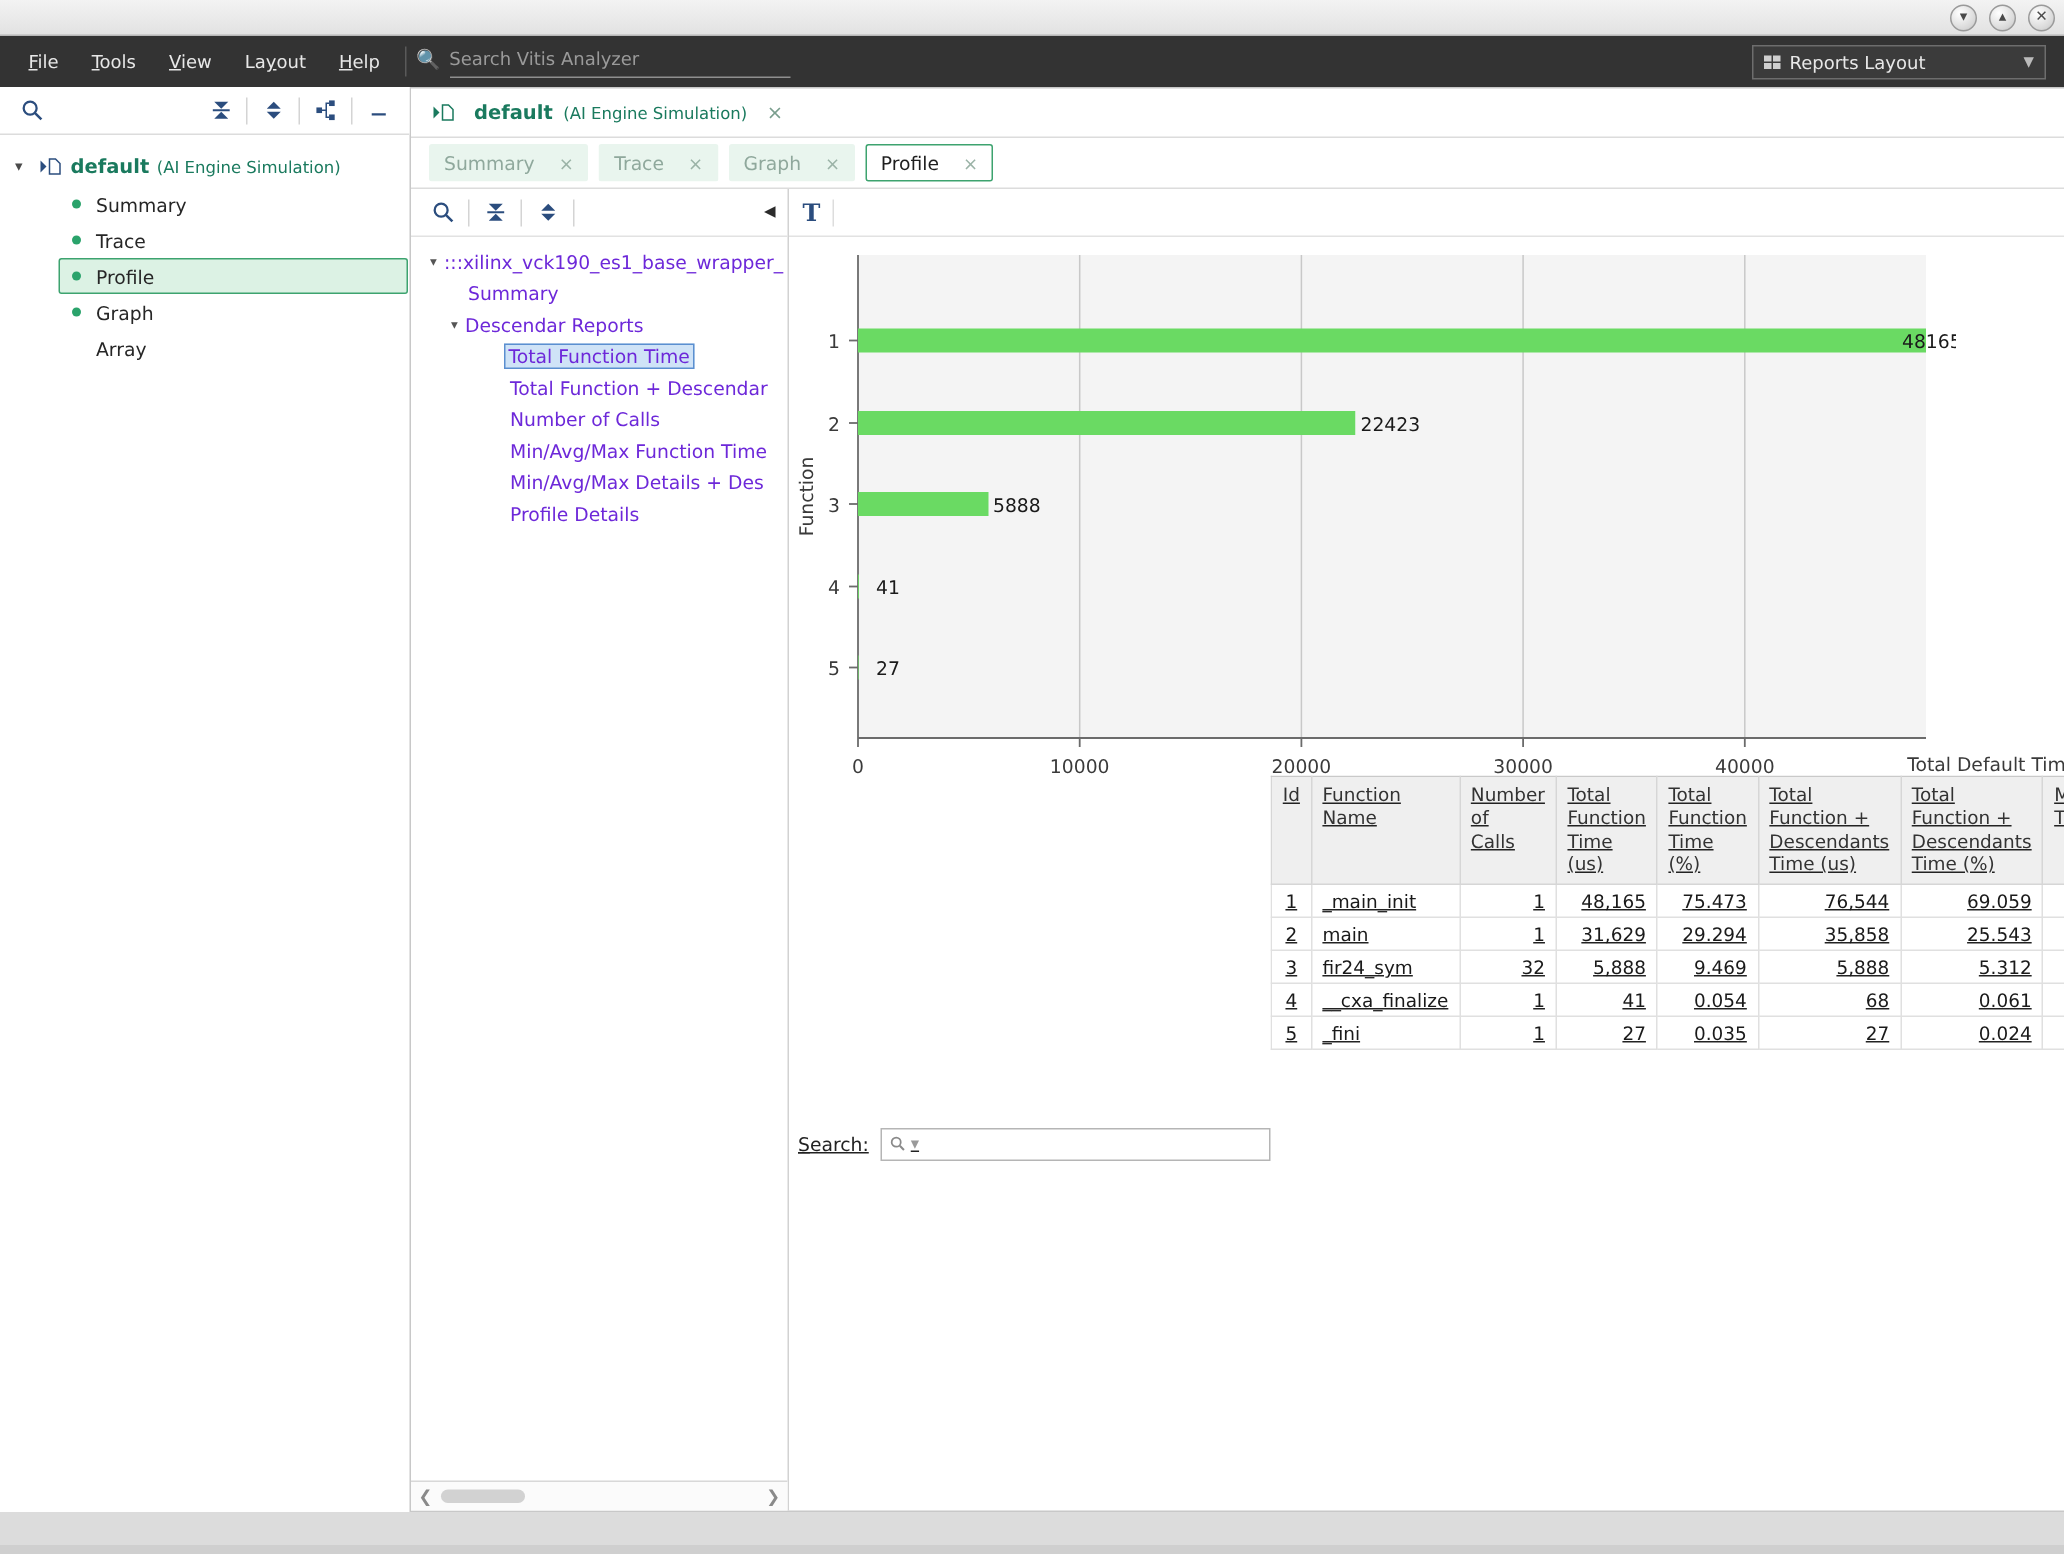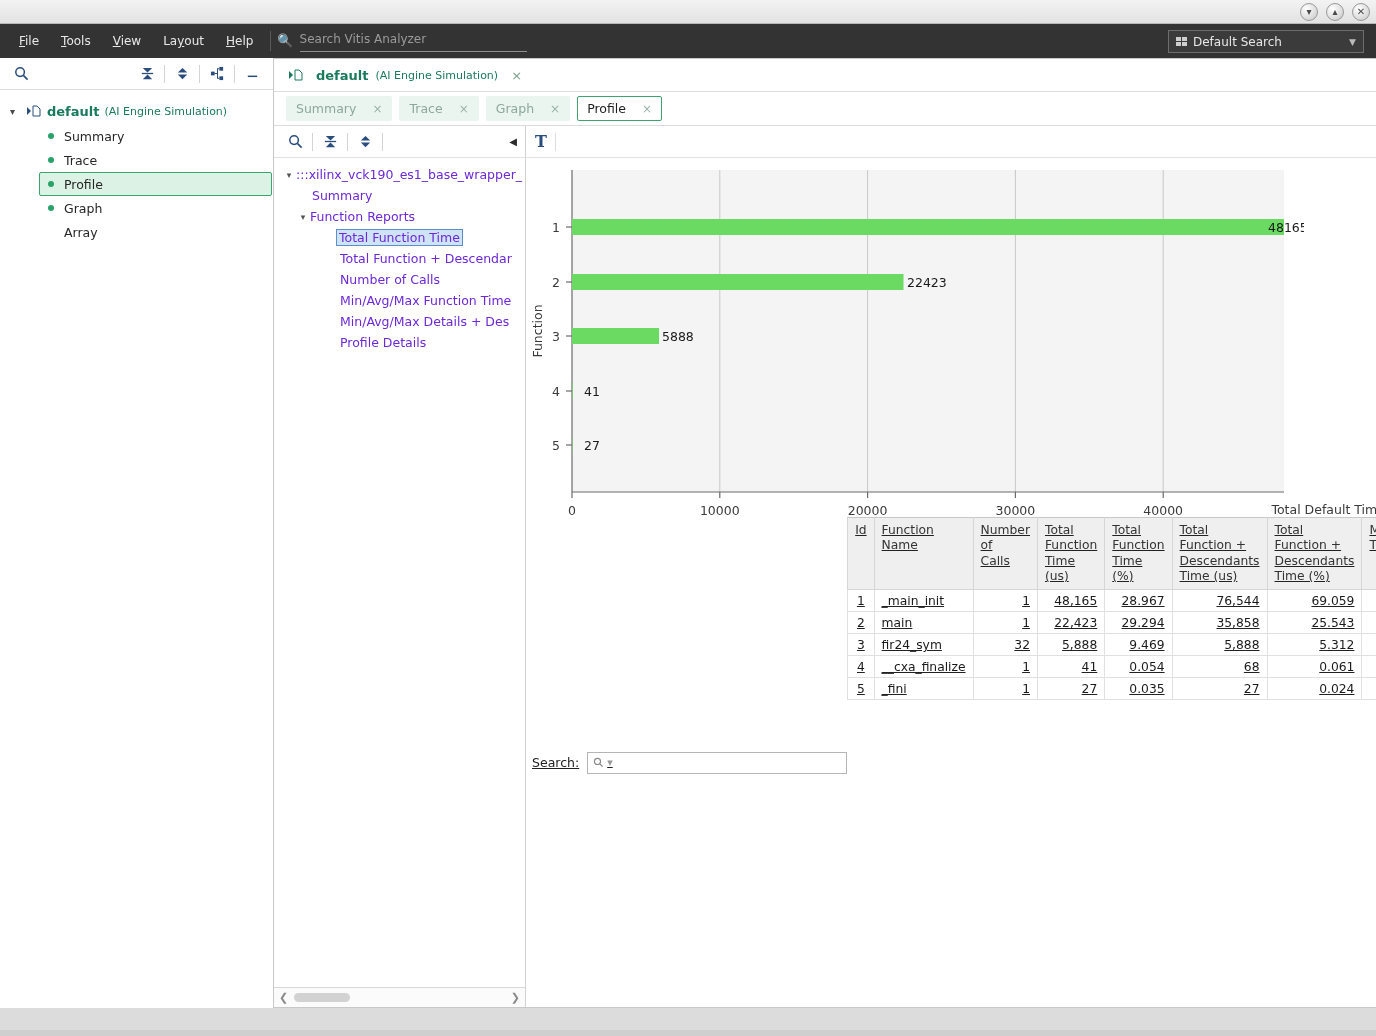--- a/index.html
+++ b/index.html
@@ -251,21 +251,21 @@
   <div class="menu-item"><u>V</u>iew</div>
   <div class="menu-item">La<u>y</u>out</div>
   <div class="menu-item"><u>H</u>elp</div>
   <div class="menu-sep"></div>
   <div class="search-wrap">
     <span class="mag">🔍</span>
     <div class="search-input-fake">Search Vitis Analyzer</div>
   </div>
   <div class="layout-select">
     <span class="grid-glyph"></span>
-    <span>Default Search</span>
+    <span>Reports Layout</span>
     <span class="caret">▼</span>
   </div>
 </div>
 
 <div class="workspace">
 
   <div class="left-panel">
     <div class="left-toolbar">
       <div class="tb-icon">
         <svg width="15" height="15" viewBox="0 0 16 16">
@@ -429,21 +429,21 @@
         <div class="inner-tree">
           <div class="itrow" style="padding-left:8px">
             <span class="chev">▾</span>
             <span class="itlabel">:::xilinx_vck190_es1_base_wrapper_</span>
           </div>
           <div class="itrow" style="padding-left:38px">
             <span class="itlabel">Summary</span>
           </div>
           <div class="itrow" style="padding-left:22px">
             <span class="chev">▾</span>
-            <span class="itlabel">Function Reports</span>
+            <span class="itlabel">Descendar Reports</span>
           </div>
           <div class="itrow" style="padding-left:64px">
             <span class="itlabel selected">Total Function Time</span>
           </div>
           <div class="itrow" style="padding-left:66px">
             <span class="itlabel">Total Function + Descendar</span>
           </div>
           <div class="itrow" style="padding-left:66px">
             <span class="itlabel">Number of Calls</span>
           </div>
@@ -564,30 +564,30 @@
                   <th>Total Function +<br>Descendants Time (%)</th>
                   <th>M<br>Ti</th>
                 </tr>
               </thead>
               <tbody>
                 <tr>
                   <td class="ctr">1</td>
                   <td>_main_init</td>
                   <td class="num">1</td>
                   <td class="num">48,165</td>
-                  <td class="num">28.967</td>
+                  <td class="num">75.473</td>
                   <td class="num">76,544</td>
                   <td class="num">69.059</td>
                   <td></td>
                 </tr>
                 <tr>
                   <td class="ctr">2</td>
                   <td>main</td>
                   <td class="num">1</td>
-                  <td class="num">22,423</td>
+                  <td class="num">31,629</td>
                   <td class="num">29.294</td>
                   <td class="num">35,858</td>
                   <td class="num">25.543</td>
                   <td></td>
                 </tr>
                 <tr>
                   <td class="ctr">3</td>
                   <td>fir24_sym</td>
                   <td class="num">32</td>
                   <td class="num">5,888</td>

